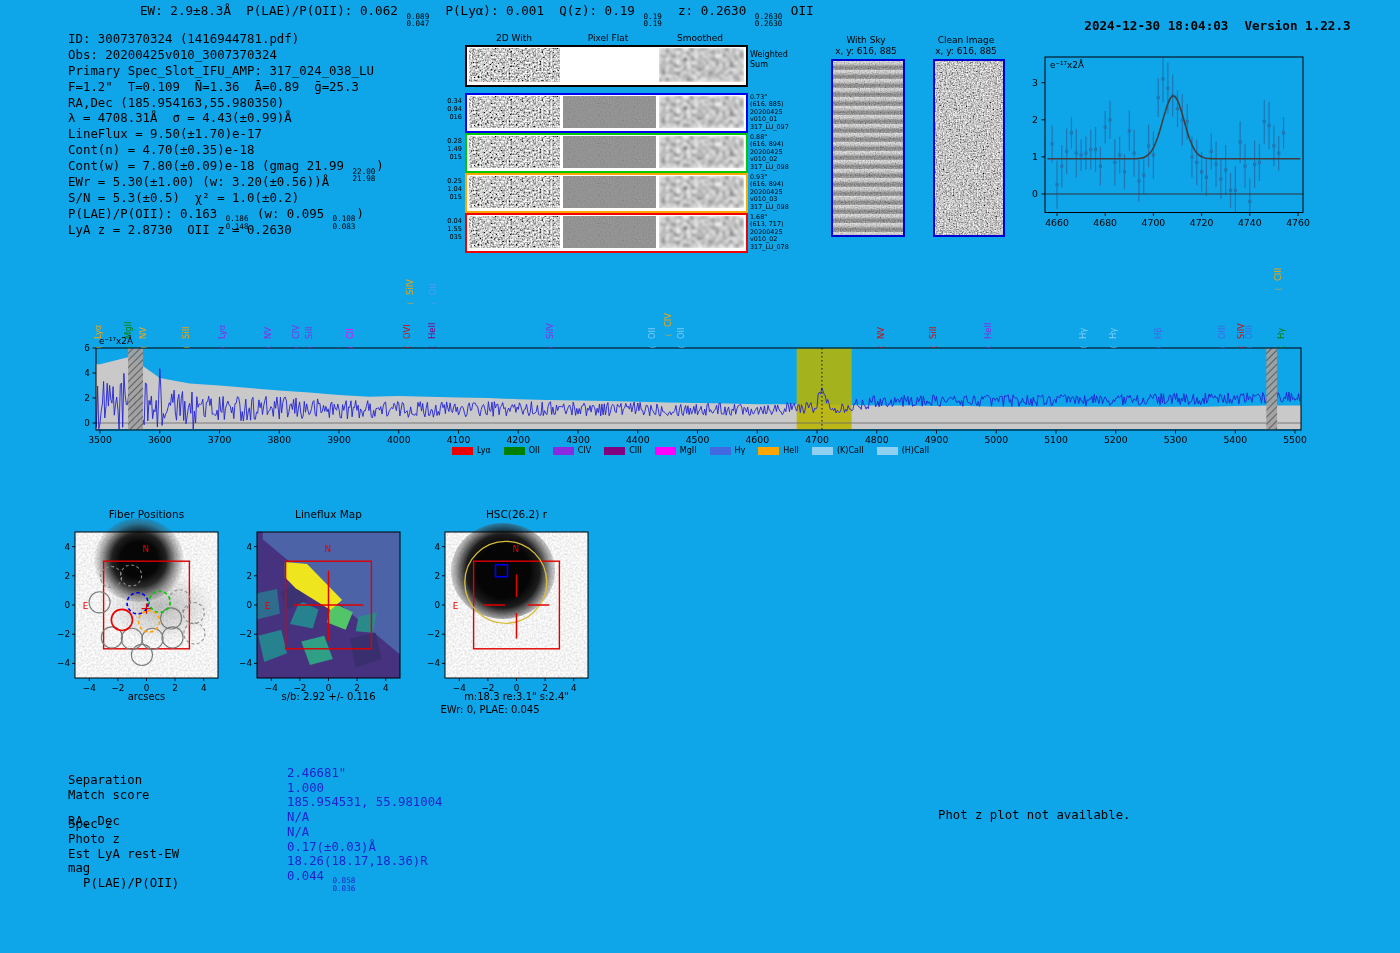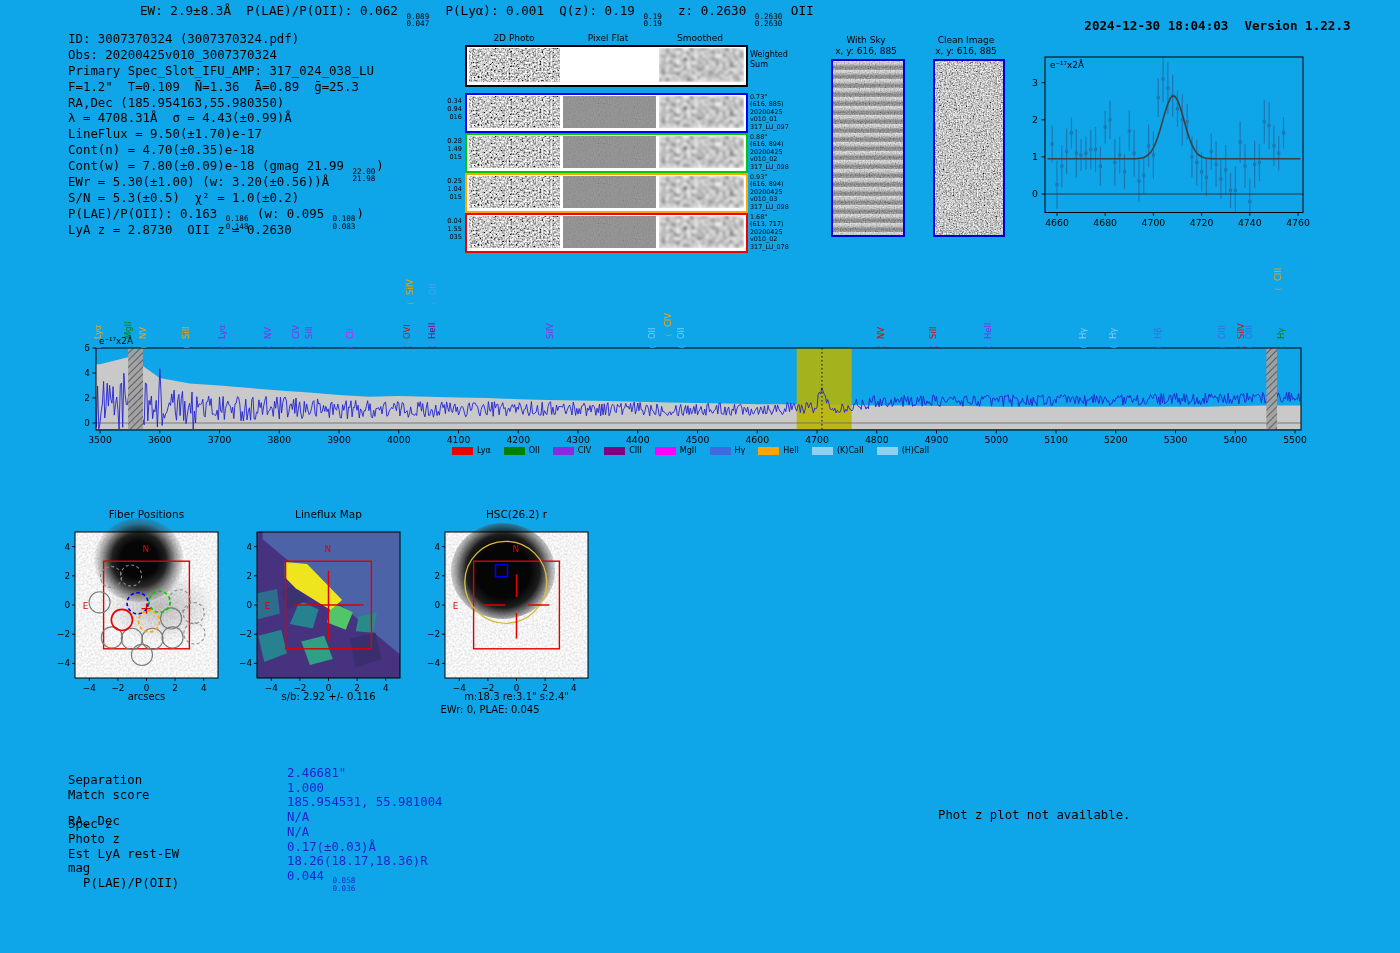--- a/index.html
+++ b/index.html
@@ -87,37 +87,37 @@
 </svg>
 
 <div id="page">
 
   <div id="hdr-left" class="abs hdr" style="left:140px;top:3px;"><span>EW: 2.9±8.3Å  P(LAE)/P(OII): 0.062 </span><span class="frac"><span>0.089</span><span>0.047</span></span><span>  P(Lyα): 0.001  Q(z): 0.19 </span><span class="frac"><span>0.19</span><span>0.19</span></span><span>  z: 0.2630 </span><span class="frac"><span>0.2630</span><span>0.2630</span></span><span> OII</span></div>
   <div class="abs hdr" style="left:1054px;top:3px;font-weight:bold;">
     <span>2024-12-30 18:04:03</span><span style="display:inline-block;width:16px"></span><span>Version 1.22.3</span>
   </div>
 
   <div id="info-block" class="abs" style="left:68px;top:31px;">
-      <div class="infoline"><span>ID: 3007370324 (3007370324.pdf)</span></div>
+      <div class="infoline"><span>ID: 3007370324 (1416944781.pdf)</span></div>
       <div class="infoline"><span>Obs: 20200425v010_3007370324</span></div>
       <div class="infoline"><span>Primary Spec_Slot_IFU_AMP: 317_024_038_LU</span></div>
       <div class="infoline"><span>F=1.2"  T=0.109  N̄=1.36  Ā=0.89  ḡ=25.3</span></div>
       <div class="infoline"><span>RA,Dec (185.954163,55.980350)</span></div>
       <div class="infoline"><span>λ = 4708.31Å  σ = 4.43(±0.99)Å</span></div>
       <div class="infoline"><span>LineFlux = 9.50(±1.70)e-17</span></div>
       <div class="infoline"><span>Cont(n) = 4.70(±0.35)e-18</span></div>
       <div class="infoline"><span>Cont(w) = 7.80(±0.09)e-18 (gmag 21.99 </span><span class="frac"><span>22.00</span><span>21.98</span></span><span>)</span></div>
       <div class="infoline"><span>EWr = 5.30(±1.00) (w: 3.20(±0.56))Å</span></div>
       <div class="infoline"><span>S/N = 5.3(±0.5)  χ² = 1.0(±0.2)</span></div>
       <div class="infoline"><span>P(LAE)/P(OII): 0.163 </span><span class="frac"><span>0.186</span><span>0.148</span></span><span> (w: 0.095 </span><span class="frac"><span>0.108</span><span>0.083</span></span><span>)</span></div>
       <div class="infoline"><span>LyA z = 2.8730  OII z = 0.2630</span></div>
     </div>
 
   <div id="spec2d">
-      <div class="ctitle" style="position: absolute; left: 514px; top: 33px;">2D Photo</div>
+      <div class="ctitle" style="position: absolute; left: 514px; top: 33px;">2D With</div>
       <div class="ctitle" style="position: absolute; left: 608px; top: 33px;">Pixel Flat</div>
       <div class="ctitle" style="position: absolute; left: 700px; top: 33px;">Smoothed</div>
       <div style="position: absolute; left: 465px; top: 45px; width: 279px; height: 38px; border: 2px solid rgb(0, 0, 0); background: rgb(255, 255, 255);">
         <div style="position: absolute; left: 2px; top: 1px; width: 91px; height: 34px;">
           <svg class="noisefill">
             <rect width="100%" height="100%" fill="#8a8a8a" filter="url(#nz1)"></rect>
           </svg>
         </div>
         <div style="position: absolute; left: 96px; top: 0px; width: 93px; height: 36px; background: rgb(255, 255, 255);"></div>
         <div style="position: absolute; left: 192px; top: 1px; width: 85px; height: 34px;">

